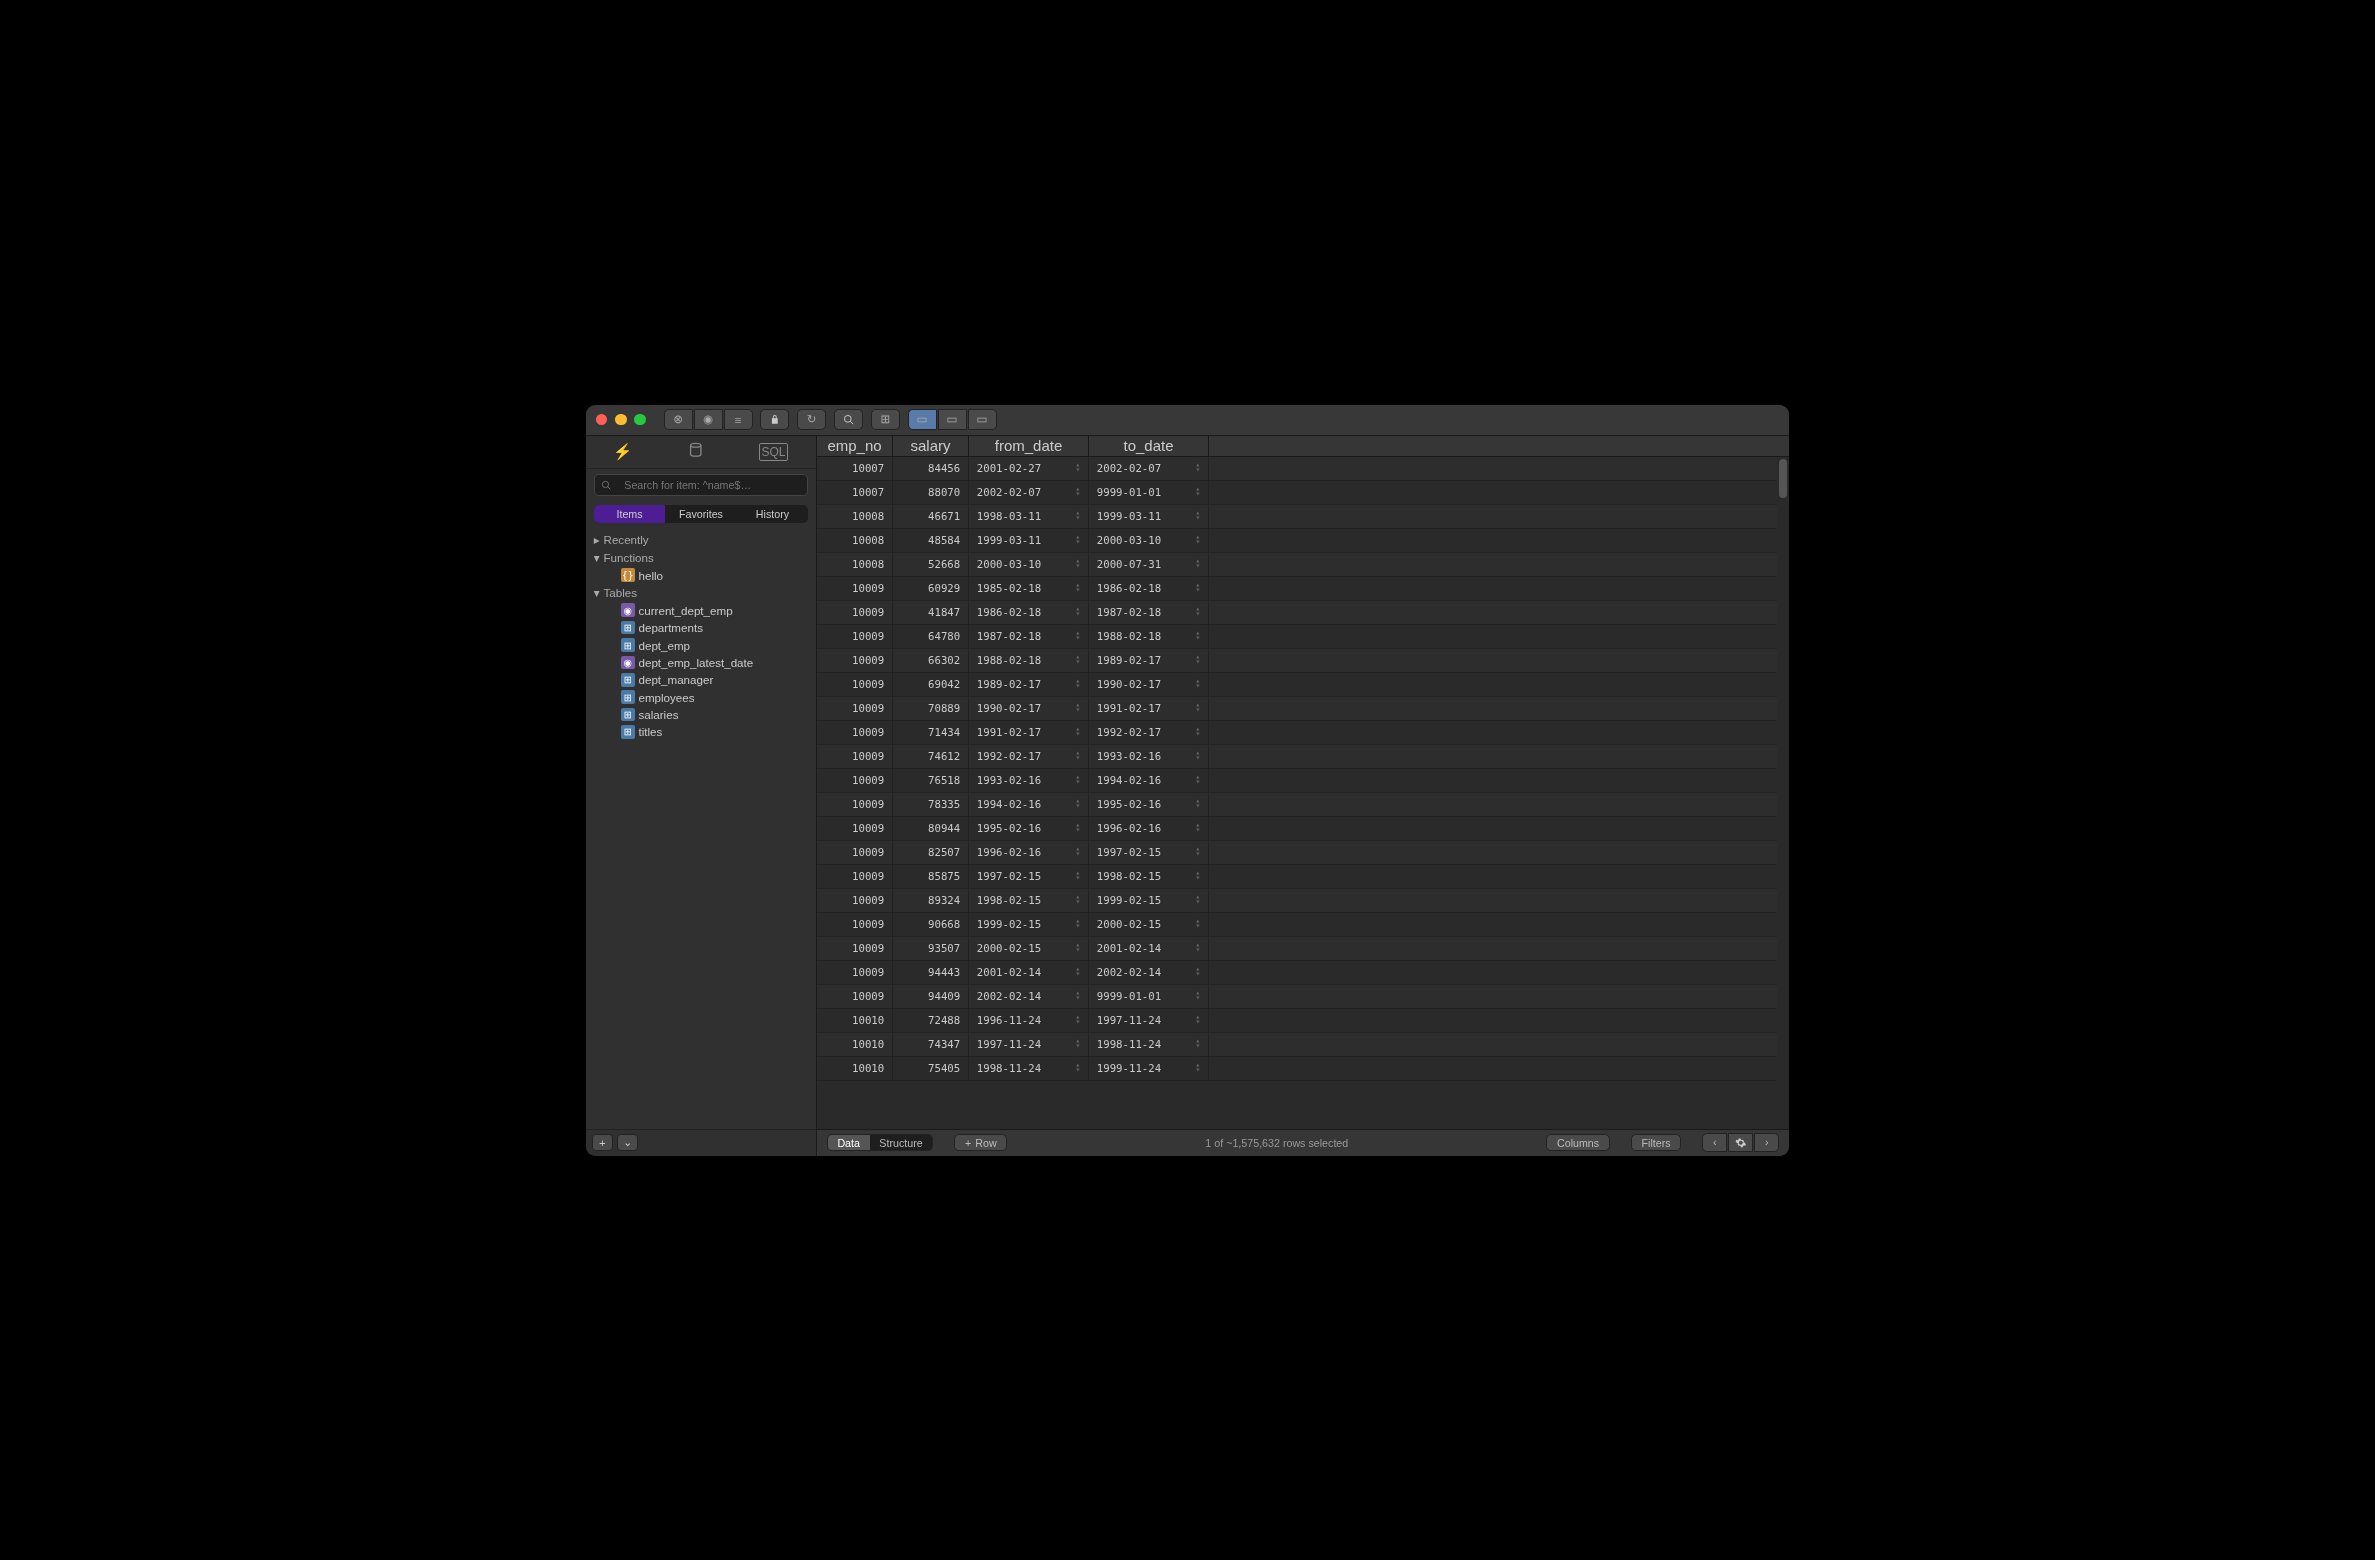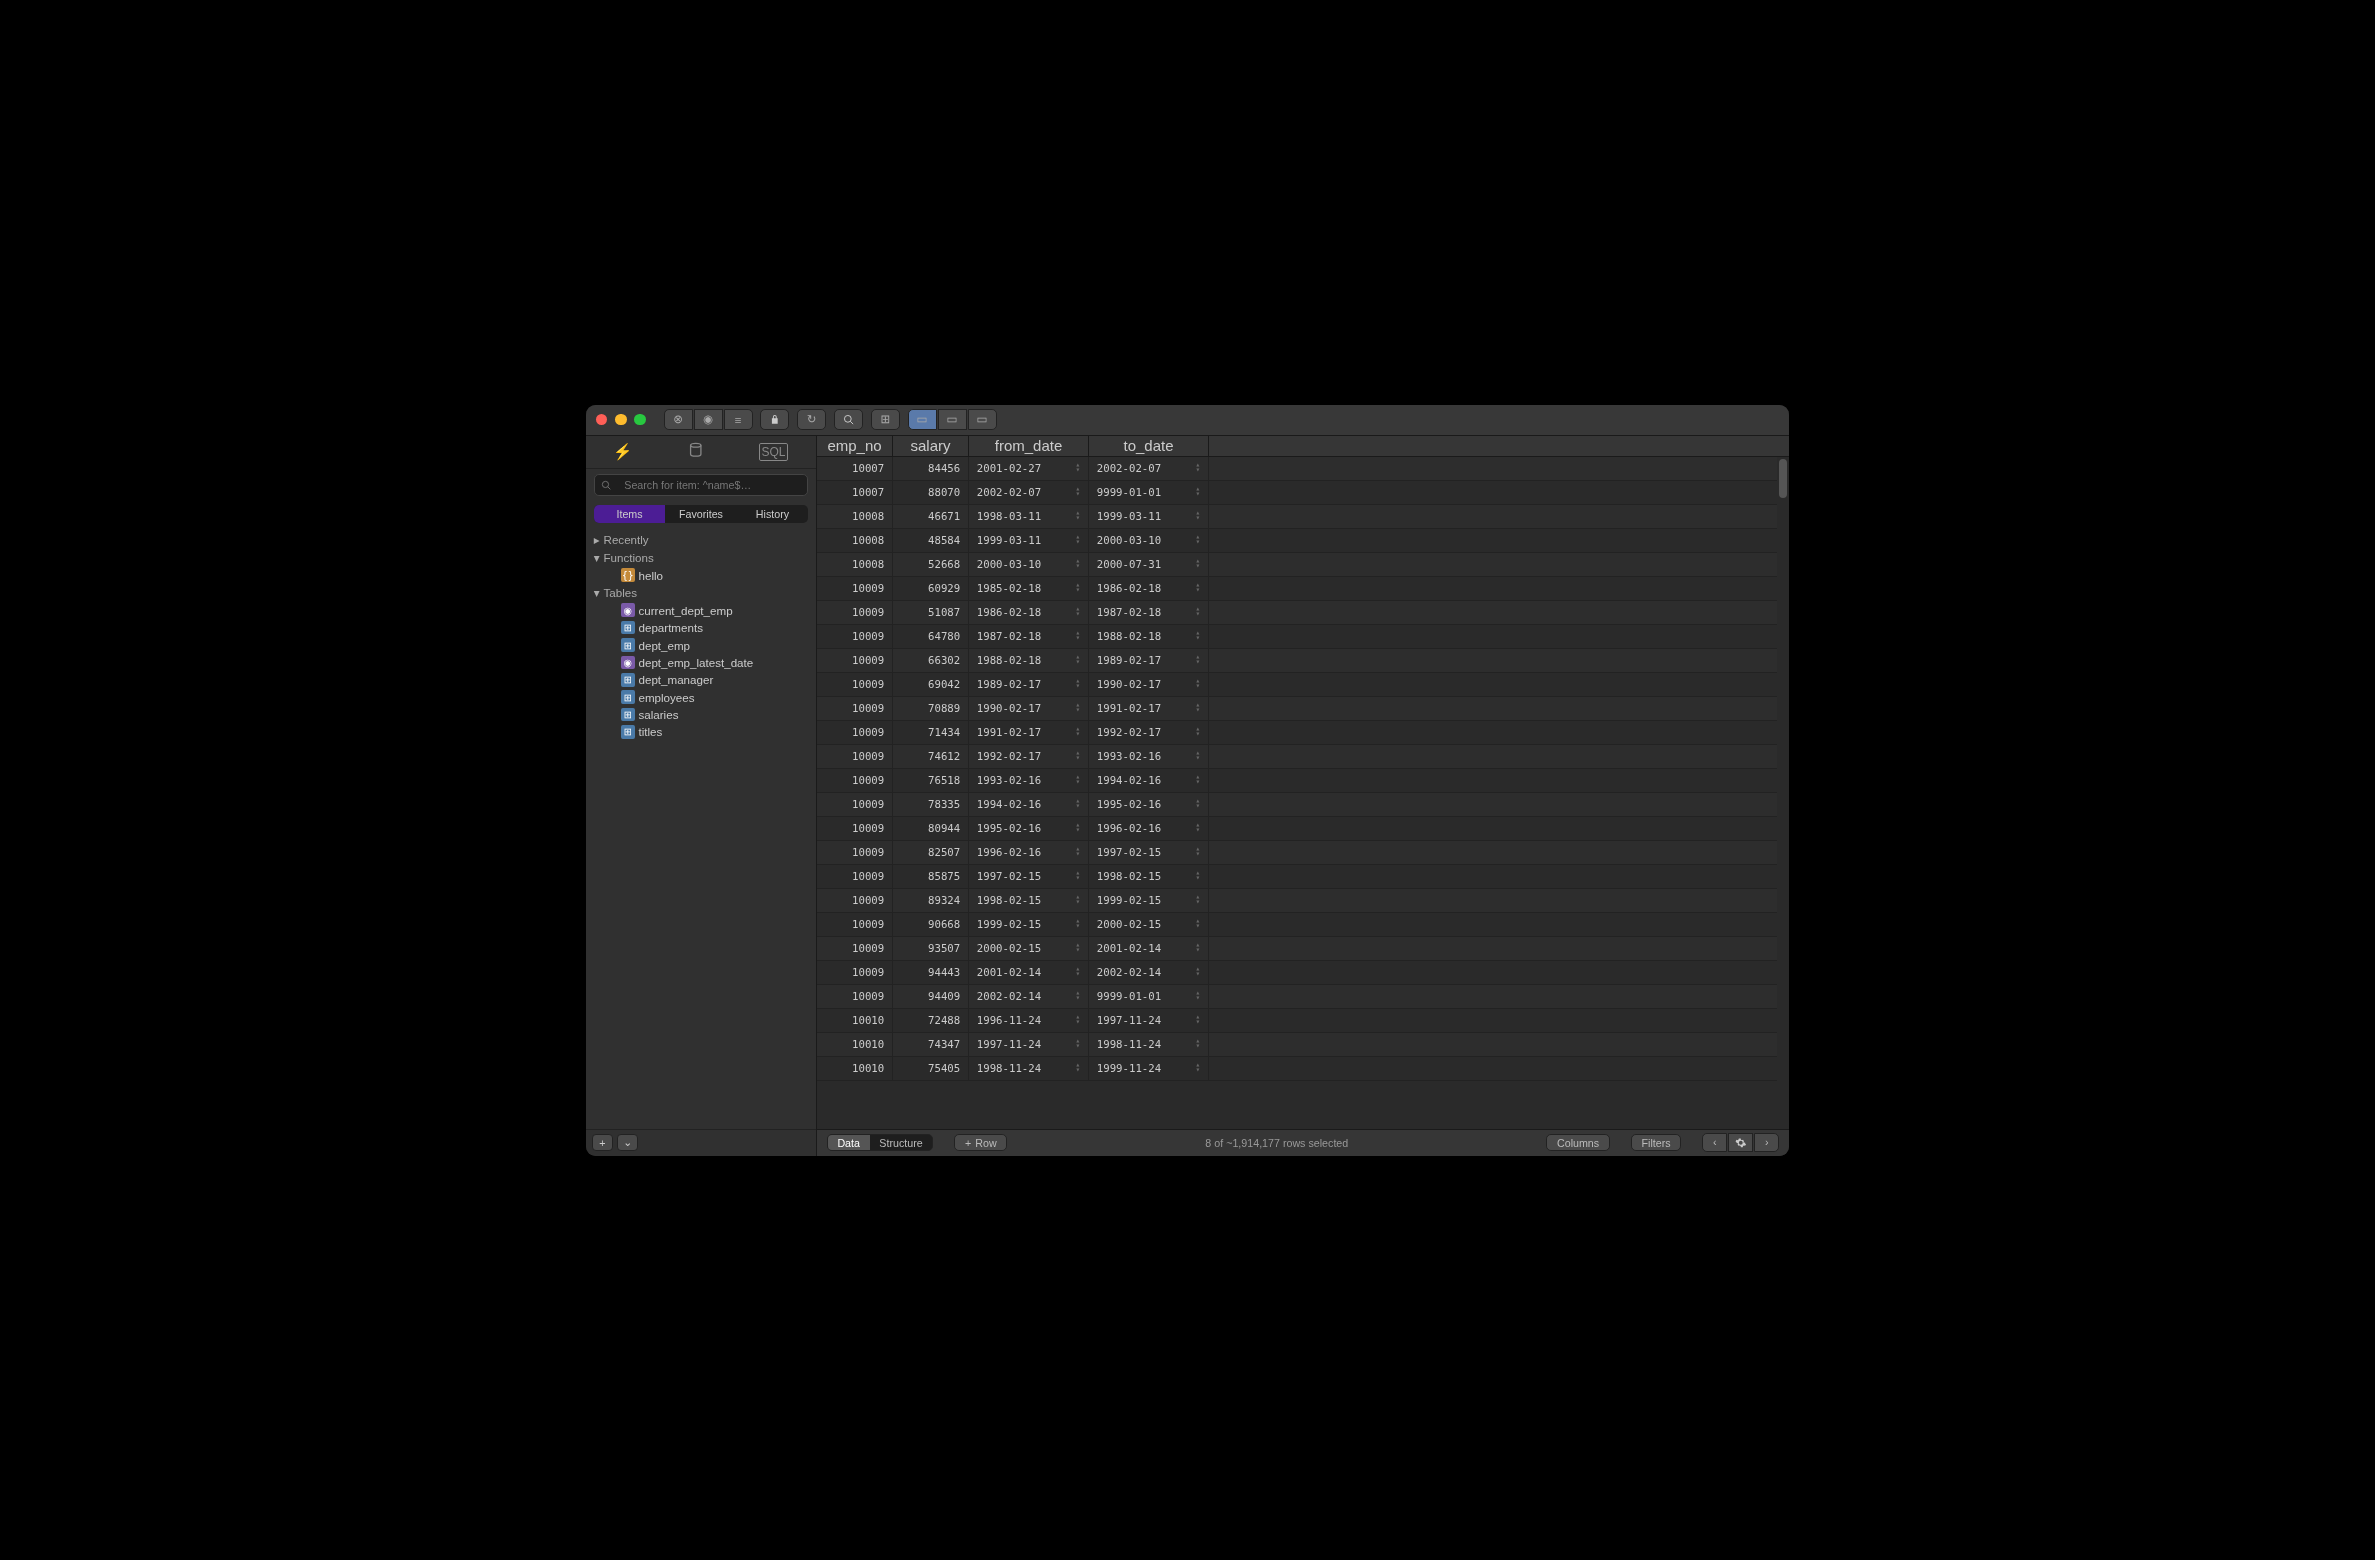--- a/index.html
+++ b/index.html
@@ -449,21 +449,21 @@
             <div class="cell c4">
               <span>1986-02-18</span>
               <span class="stepper">▴<br>▾</span>
             </div>
           </div>
           <div class="row">
             <div class="cell c1">
               <span>10009</span>
             </div>
             <div class="cell c2">
-              <span>51087</span>
+              <span>41847</span>
             </div>
             <div class="cell c3">
               <span>1986-02-18</span>
               <span class="stepper">▴<br>▾</span>
             </div>
             <div class="cell c4">
               <span>1987-02-18</span>
               <span class="stepper">▴<br>▾</span>
             </div>
           </div>
@@ -777,21 +777,21 @@
       </div>
       <div class="footer">
         <div class="seg-group">
           <div class="seg active">Data</div>
           <div class="seg">Structure</div>
         </div>
         <div class="footer-btn">
           <span>+</span>
           <span>Row</span>
         </div>
-        <div class="footer-status">8 of ~1,914,177 rows selected</div>
+        <div class="footer-status">1 of ~1,575,632 rows selected</div>
         <div class="footer-btn">Columns</div>
         <div class="footer-btn">Filters</div>
         <div class="nav-group">
           <div class="nav-btn first">‹</div>
           <div class="nav-btn">
             <svg width="11.6" height="11.6" viewBox="0 0 24 24" fill="#ccc">
                 <path d="M12 8a4 4 0 1 0 0 8 4 4 0 0 0 0-8zm9 4a9 9 0 0 1-.1 1.2l2 1.6-2 3.4-2.4-.8a9 9 0 0 1-2 1.2l-.4 2.5h-4l-.4-2.5a9 9 0 0 1-2-1.2l-2.4.8-2-3.4 2-1.6A9 9 0 0 1 3 12a9 9 0 0 1 .1-1.2l-2-1.6 2-3.4 2.4.8a9 9 0 0 1 2-1.2L7.9 3h4l.4 2.5a9 9 0 0 1 2 1.2l2.4-.8 2 3.4-2 1.6A9 9 0 0 1 21 12z"></path>
               </svg>
           </div>
           <div class="nav-btn last">›</div>

